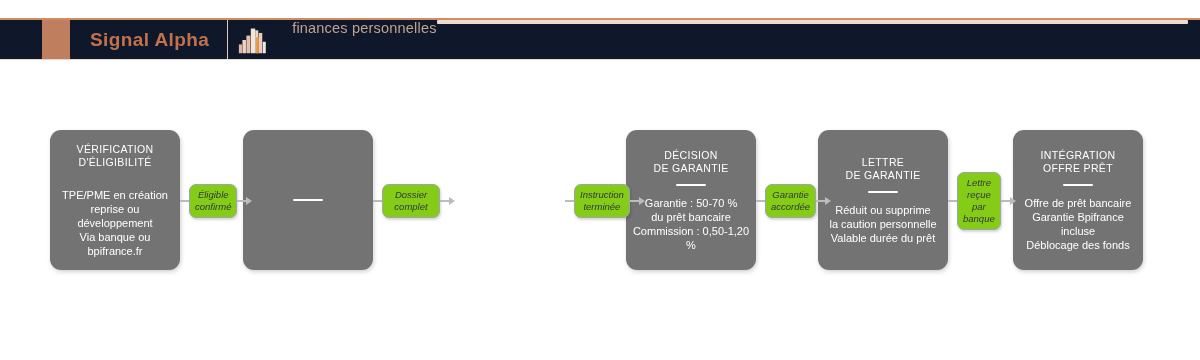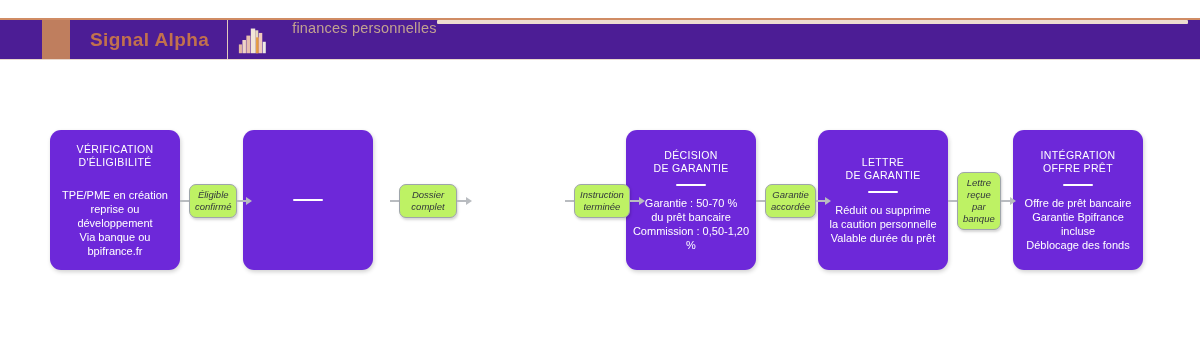--- a/index.html
+++ b/index.html
@@ -15,21 +15,21 @@
     position: relative;
   }
 
   
   .header-band {
     position: absolute;
     left: 0;
     top: 18px;
     width: 1200px;
     height: 42px;
-    background: #4c1d95;
+    background: #0f172a;
     border-top: 2px solid #d08c64;
     border-bottom: 1px solid #e9d8cc;
     box-sizing: border-box;
     display: flex;
     align-items: stretch;
   }
   .header-accent {
     width: 28px;
     margin-left: 42px;
     background: #bf7e5e;
@@ -88,21 +88,21 @@
     left: 0;
     top: 130px;
     width: 1200px;
     height: 145px;
   }
   .node {
     position: absolute;
     top: 0;
     width: 130px;
     height: 140px;
-    background: #6d28d9;
+    background: #737373;
     border-radius: 11px;
     box-shadow: 1px 2px 4px rgba(0,0,0,0.18);
     color: #ffffff;
     display: flex;
     flex-direction: column;
     align-items: center;
     justify-content: center;
     box-sizing: border-box;
     padding: 16px 3px;
   }
@@ -143,21 +143,21 @@
   .conn-line.left  { width: 9px; }
   .conn-line.right { width: 9px; }
   .conn-arrow {
     width: 0; height: 0;
     border-top: 4px solid transparent;
     border-bottom: 4px solid transparent;
     border-left: 6px solid #b9bcc0;
     flex: 0 0 auto;
   }
   .conn-label {
-    background: #bef264;
+    background: #84cc16;
     border: 1px solid #9fa5ab;
     border-radius: 7px;
     box-shadow: 1px 1.5px 2.5px rgba(0,0,0,0.17);
     color: #32373c;
     font-size: 9.5px;
     line-height: 12px;
     font-style: italic;
     text-align: center;
     padding: 4px 5px;
     white-space: pre-line;
@@ -238,21 +238,21 @@
   </div>
 
   <div class="connector" style="left:180px; width:49px">
     <div class="conn-line left"></div>
     <div class="conn-label">Éligible
 confirmé</div>
     <div class="conn-line right"></div>
     <div class="conn-arrow"></div>
   </div>
 
-  <div class="connector" style="left:390px; width:82px">
+  <div class="connector" style="left:373px; width:82px">
     <div class="conn-line left"></div>
     <div class="conn-label">Dossier
 complet</div>
     <div class="conn-line right"></div>
     <div class="conn-arrow"></div>
   </div>
 
   <div class="connector" style="left:565px; width:61px">
     <div class="conn-line left"></div>
     <div class="conn-label">Instruction

